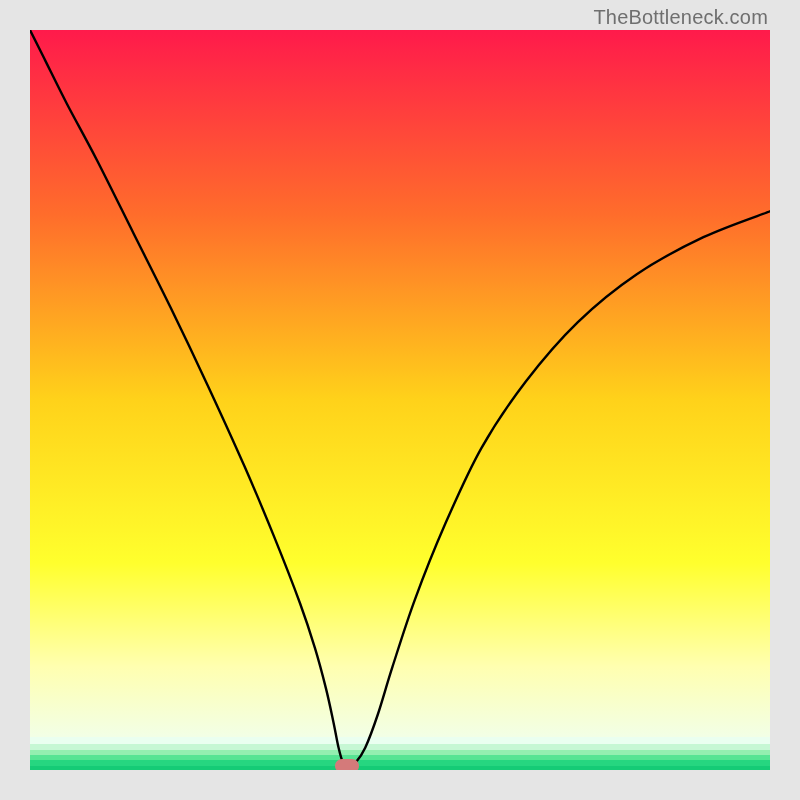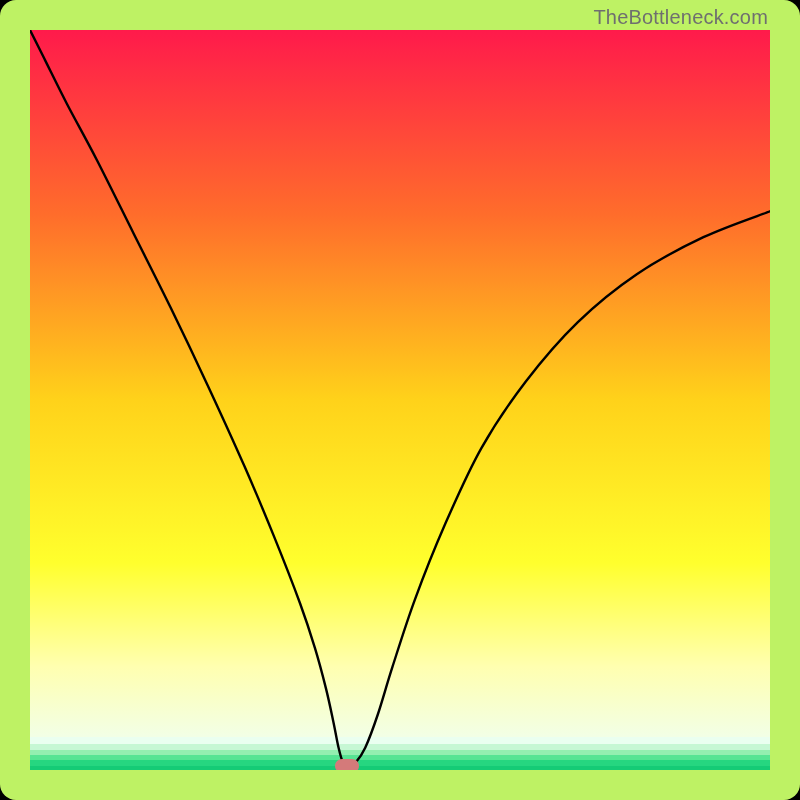--- a/index.html
+++ b/index.html
@@ -10,22 +10,21 @@
     background: #000;
     overflow: hidden;
     font-family: Arial, Helvetica, sans-serif;
   }
   .frame {
     position: absolute;
     left: 0;
     top: 0;
     width: 800px;
     height: 800px;
-    background: #bef264;
-    border-radius: 16px;
+    background: #e5e5e5;
   }
   .plot-area {
     position: absolute;
     left: 30px;
     top: 30px;
     width: 740px;
     height: 740px;
     overflow: hidden;
   }
   .gradient {

